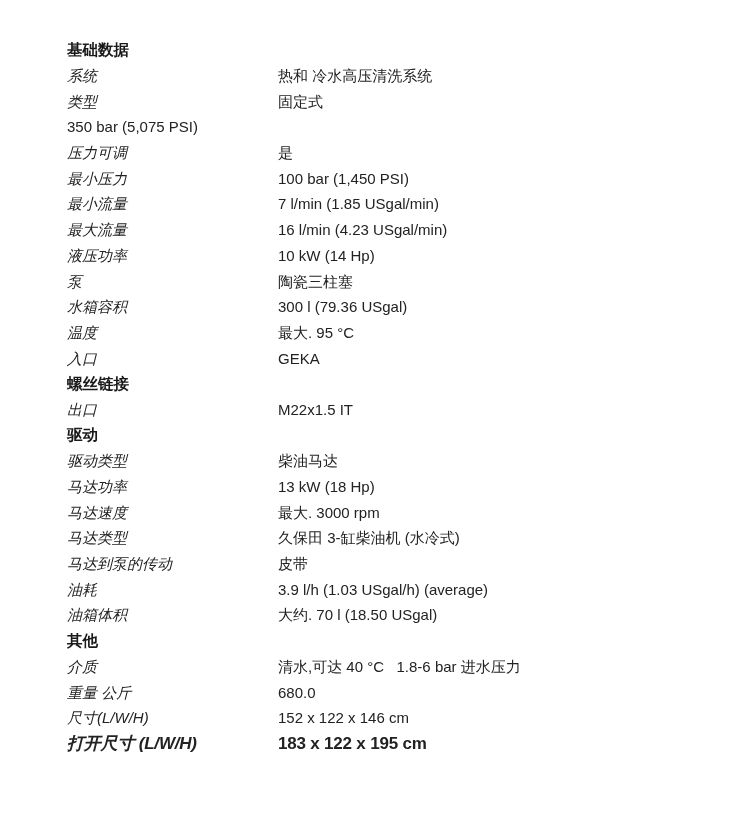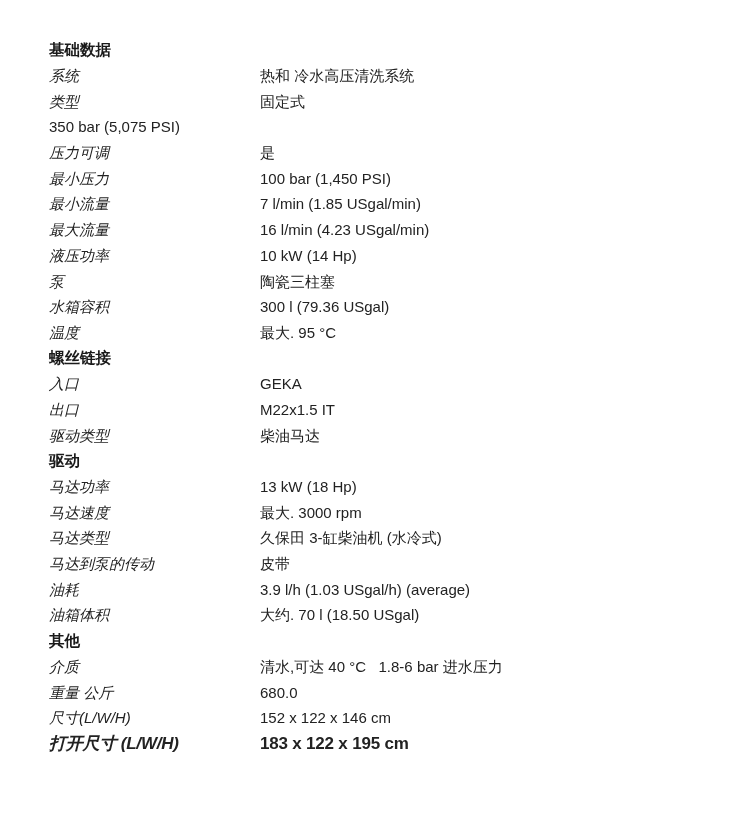--- a/index.html
+++ b/index.html
@@ -10,21 +10,21 @@
   body {
     width: 745px;
     height: 820px;
     overflow: hidden;
     font-family: "Liberation Sans", "DejaVu Sans", sans-serif;
     color: #222222;
   }
   .spec-sheet {
     position: absolute;
     top: 37px;
-    left: 49px;
+    left: 67px;
     width: 650px;
   }
   .line {
     height: 25.7px;
     display: flex;
     align-items: center;
     font-size: 15px;
     line-height: 1;
   }
   .sec-title {
@@ -91,35 +91,35 @@
   </div>
   <div class="line row">
     <span class="label">水箱容积</span>
     <span class="value">300 l (79.36 USgal)</span>
   </div>
   <div class="line row">
     <span class="label">温度</span>
     <span class="value">最大. 95 °C</span>
   </div>
 
-  <div class="line sec-title">螺丝链接</div>
   <div class="line row">
     <span class="label">入口</span>
     <span class="value">GEKA</span>
   </div>
+  <div class="line sec-title">螺丝链接</div>
   <div class="line row">
     <span class="label">出口</span>
     <span class="value">M22x1.5 IT</span>
   </div>
 
+  <div class="line sec-title">驱动</div>
   <div class="line row">
     <span class="label">驱动类型</span>
     <span class="value">柴油马达</span>
   </div>
-  <div class="line sec-title">驱动</div>
   <div class="line row">
     <span class="label">马达功率</span>
     <span class="value">13 kW (18 Hp)</span>
   </div>
   <div class="line row">
     <span class="label">马达速度</span>
     <span class="value">最大. 3000 rpm</span>
   </div>
   <div class="line row">
     <span class="label">马达类型</span>

